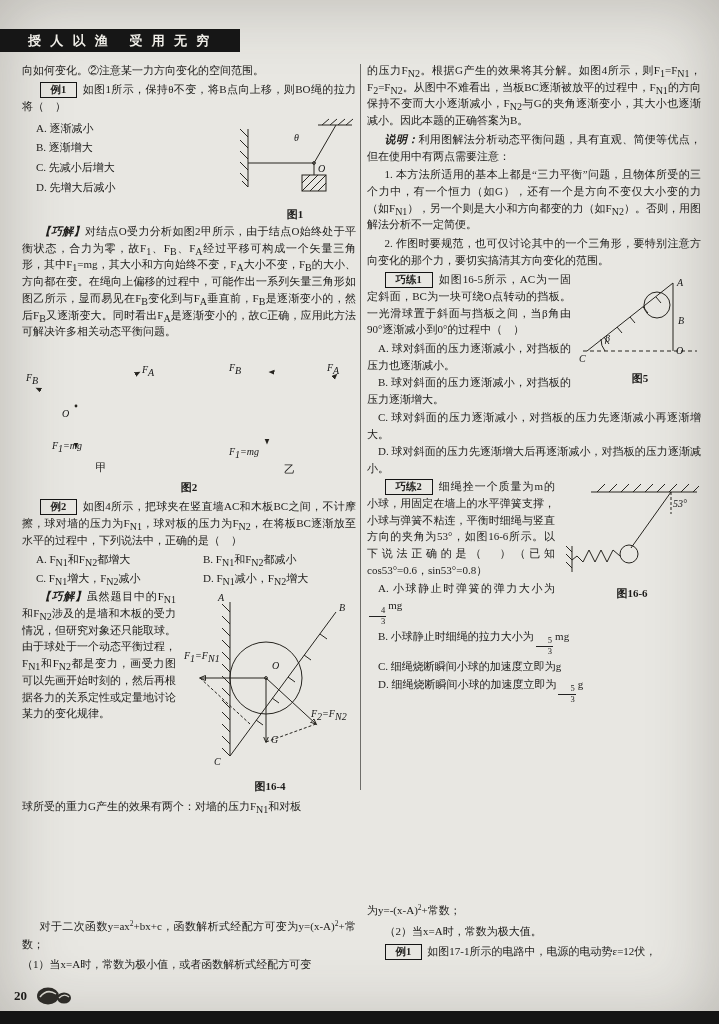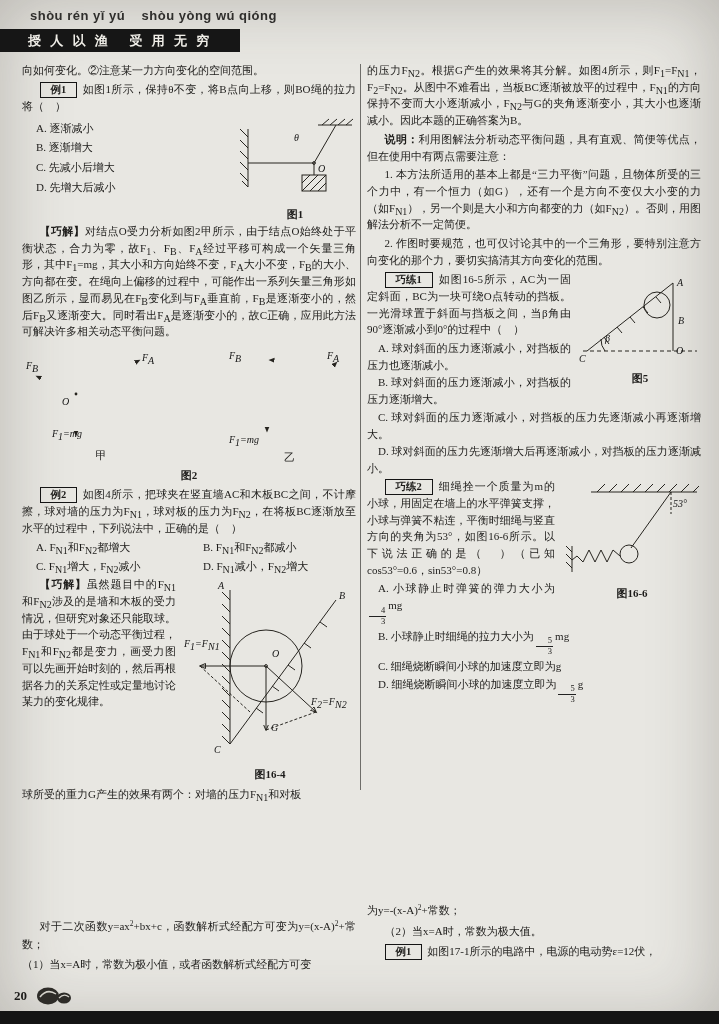--- a/index.html
+++ b/index.html
@@ -30,21 +30,21 @@
   .col{
     position:absolute;top:62px;width:334px;
     font-size:11px;line-height:1.52;color:#1d1c1a;text-align:justify;
   }
   .col-left{left:22px;}
   .col-right{left:367px;}
   .col p{margin:0 0 2px 0;}
   .ind{text-indent:1.6em;}
   .noind{text-indent:0;}
   .clearb{clear:both;}
-  b{font-weight:bold;}
+  b{font-weight:bold;font-style:italic;}
   sub{font-size:10px;line-height:0;vertical-align:-0.25em;}
   sup{font-size:7.5px;line-height:0;vertical-align:0.5em;}
   .tagbox{
     display:inline-block;border:1.3px solid #141414;padding:0 10px;
     font-weight:bold;font-size:10.5px;line-height:1.35;margin-right:5px;
     text-indent:0;
   }
   .fr{display:inline-flex;flex-direction:column;text-align:center;vertical-align:-0.45em;
       font-size:8.5px;line-height:1.15;margin:0 2px;}
   .fr span:first-child{border-bottom:1px solid #222;padding:0 1px;}
@@ -55,21 +55,21 @@
   .optrow{display:flex;margin:0 0 2px 0;align-items:center;}
   .optrow span{width:50%;padding-left:14px;box-sizing:border-box;}
   p.opt{text-indent:1em;margin:0 0 1px 0;}
   
   .fig{position:relative;}
   .fright{float:right;margin:2px 0 3px 8px;}
   .fig svg line,.fig svg path{stroke:#26241f;stroke-width:1;fill:none;}
   .fig svg circle{stroke:#26241f;fill:none;}
   .flabel{position:absolute;font-size:10px;font-style:italic;color:#161616;white-space:nowrap;}
   .figcap{text-align:center;font-size:11px;font-weight:bold;margin-top:1px;font-style:normal;}
-  .fig2wrap{display:flex;justify-content:space-between;padding:0 4px;margin-top:8px;}
+  .fig2wrap{display:flex;justify-content:space-between;padding:0 4px;margin-top:20px;}
   .subfig{position:relative;}
   .sublab{text-align:center;font-size:11px;margin-top:0;}
   
   .section-title{
     position:absolute;top:848px;left:0;width:719px;text-align:center;
     font-size:30px;font-weight:bold;letter-spacing:4px;color:#181715;
   }
   .bcol{position:absolute;width:334px;font-size:11px;line-height:1.6;color:#1d1c1a;text-align:justify;}
   .bcol p{margin:0 0 3px 0;}
   .bcol-left{left:22px;top:918px;}
@@ -77,21 +77,20 @@
   
   .pagenum{position:absolute;left:14px;top:988px;font-size:13px;font-weight:bold;color:#1c1b19;}
   .logo{position:absolute;left:36px;top:986px;}
   .bottom-bar{position:absolute;left:0;bottom:0;width:719px;height:13px;background:#141414;}
 </style>
 </head>
 <body>
 
 <div class="page">
 
-  <div class="pinyin">shòu rén yǐ yú    shòu yòng wú qióng</div>
   <div class="motto-bar">
     <span>授 人 以 渔   受 用 无 穷</span>
   </div>
 
   <div class="divider"></div>
 
   <div class="col col-left">
     <p class="noind">向如何变化。②注意某一力方向变化的空间范围。</p>
 
     <p class="ind">

